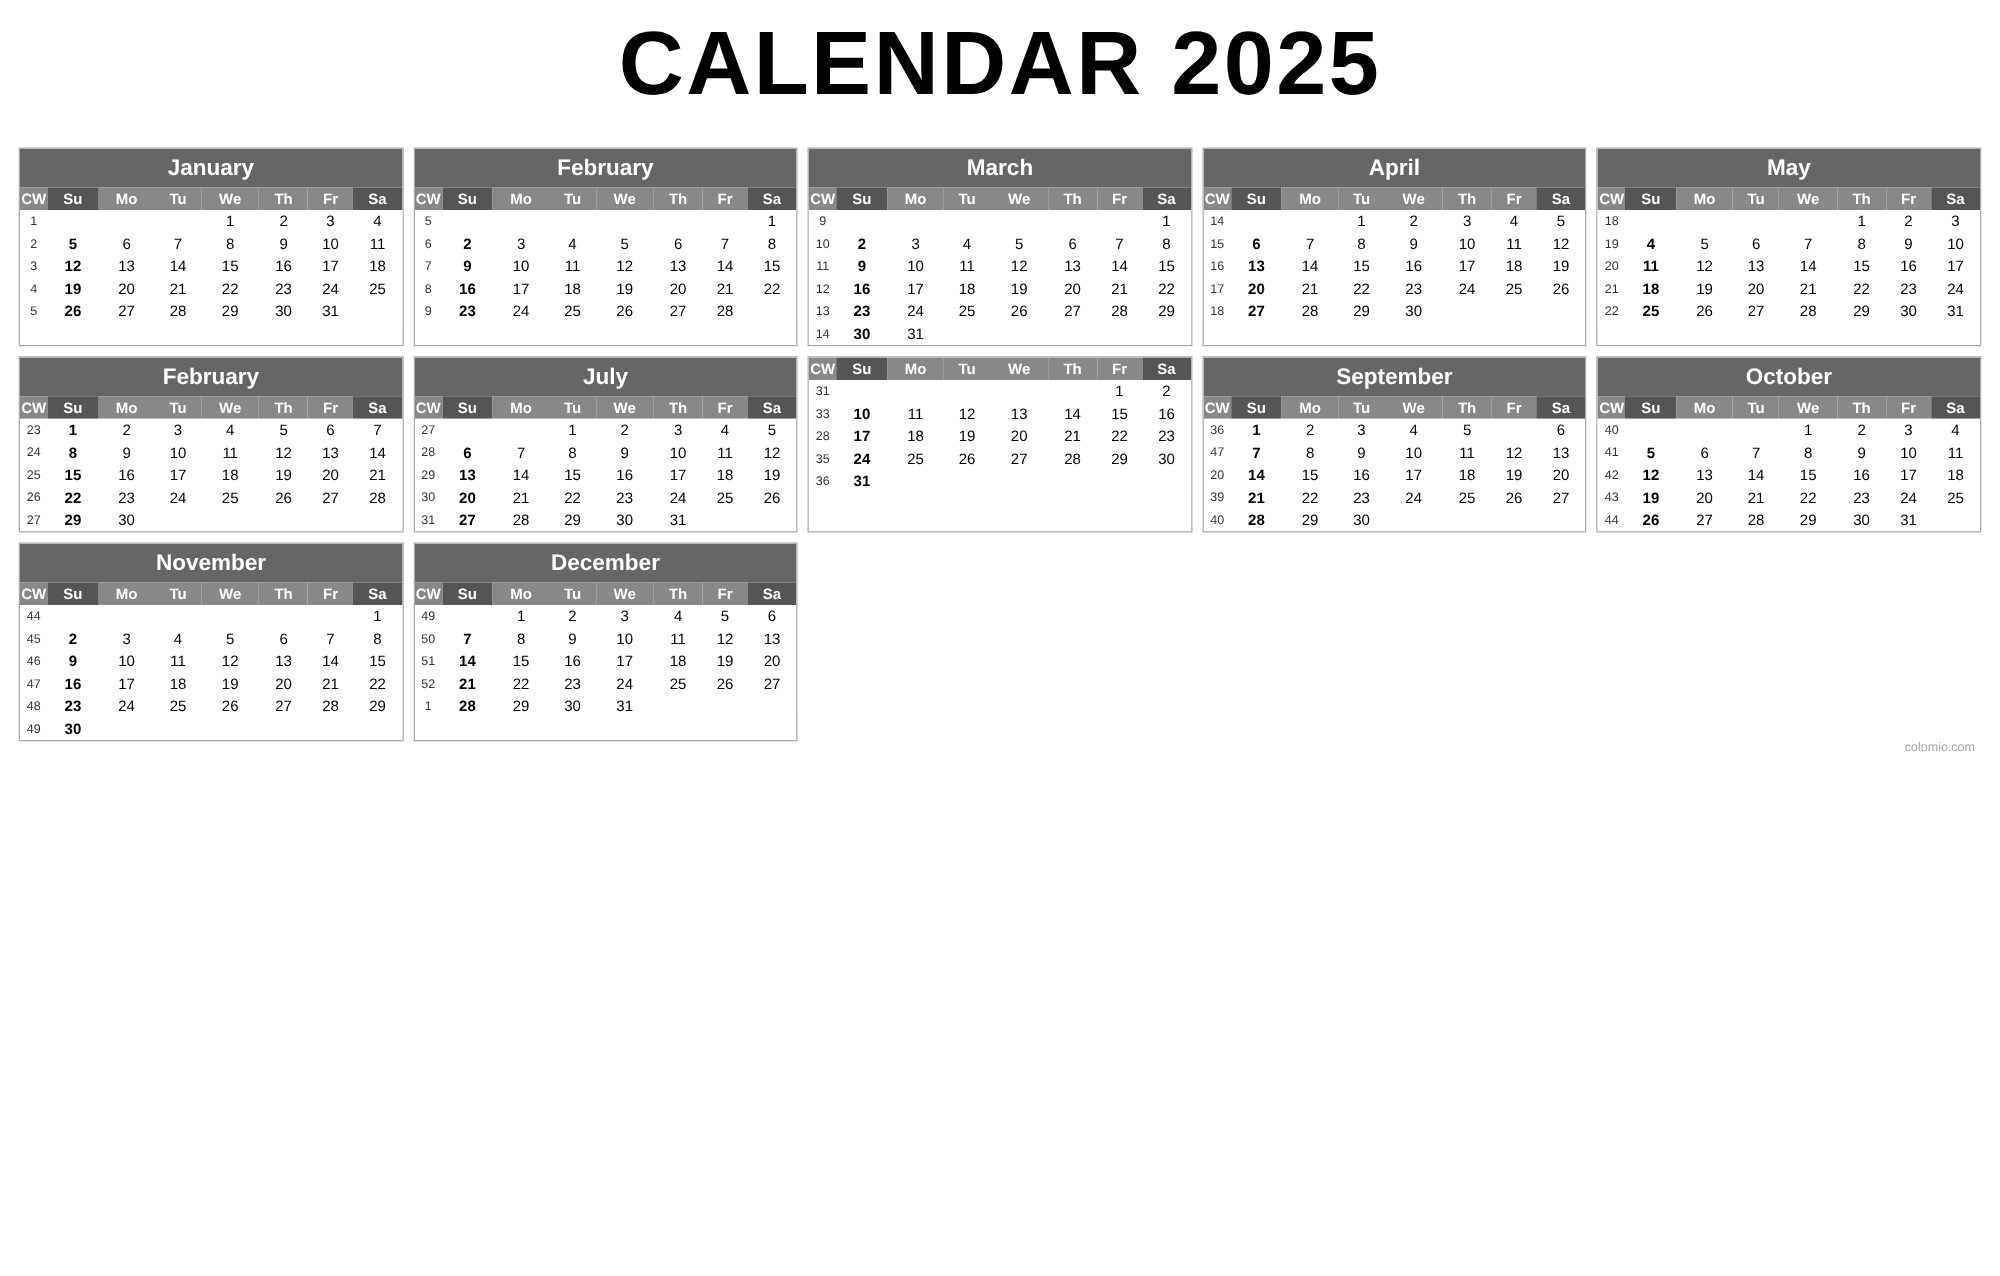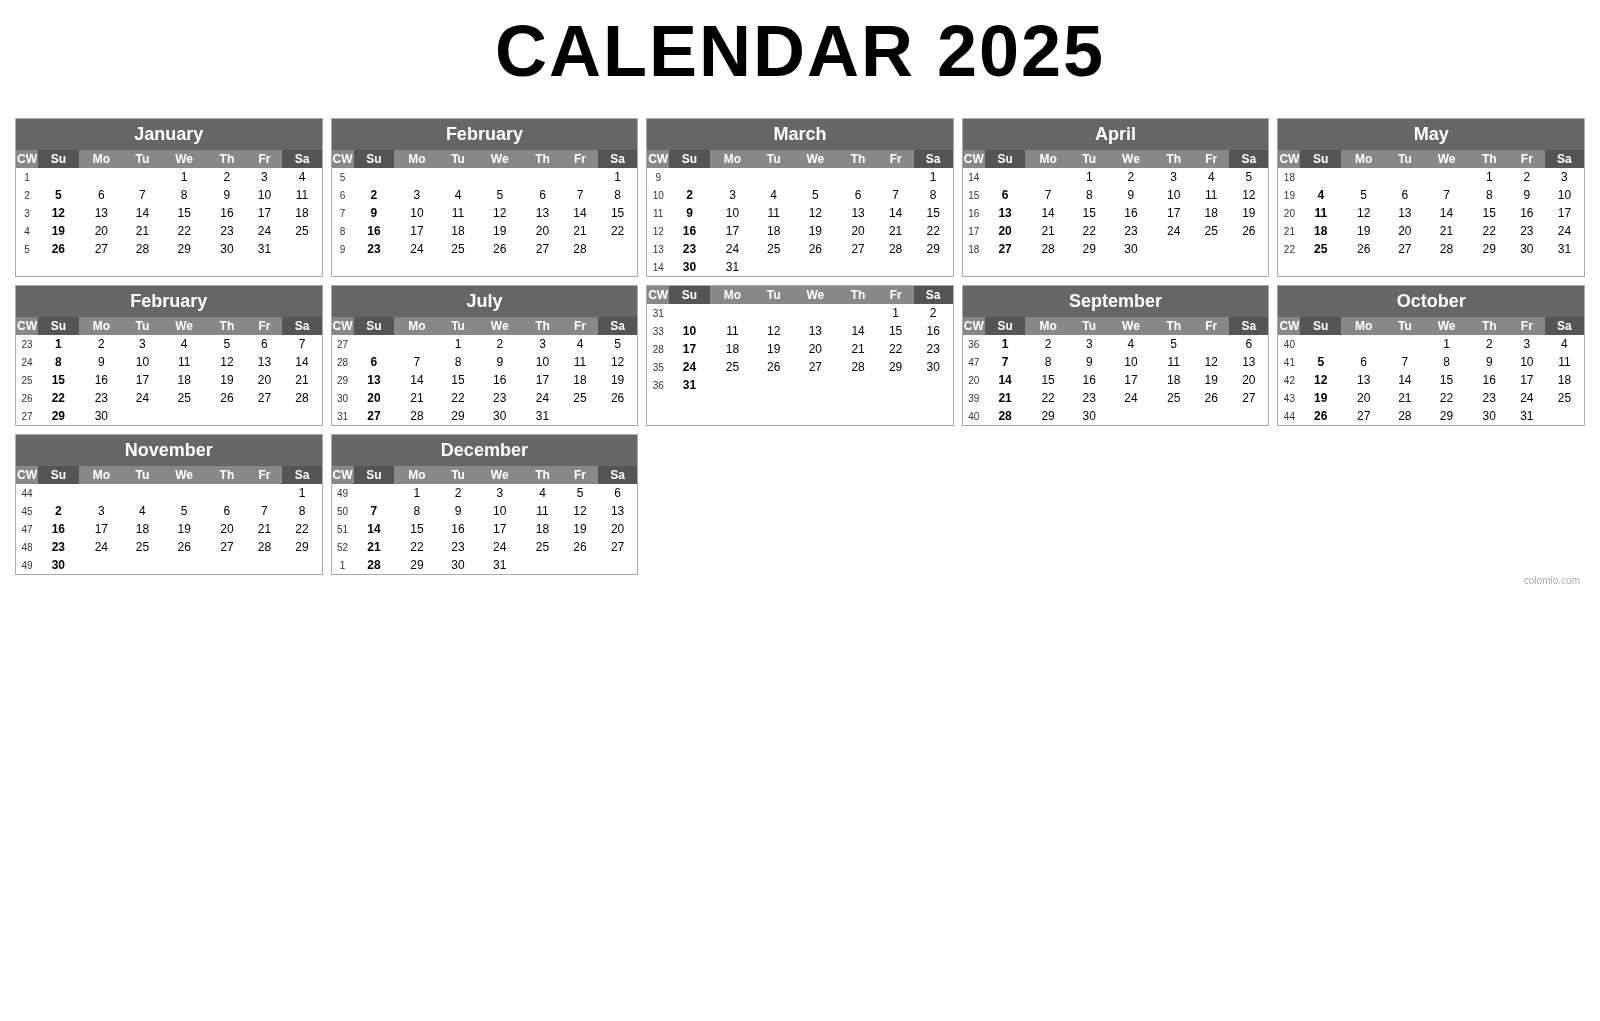--- a/index.html
+++ b/index.html
@@ -821,20 +821,30 @@
             <td class="cw-col">45</td>
             <td class="su-col" style="font-weight: bold;">2</td>
             <td>3</td>
             <td>4</td>
             <td>5</td>
             <td>6</td>
             <td>7</td>
             <td class="sa-col">8</td>
           </tr>
           <tr class="week-row">
+            <td class="cw-col">46</td>
+            <td class="su-col" style="font-weight: bold;">9</td>
+            <td>10</td>
+            <td>11</td>
+            <td>12</td>
+            <td>13</td>
+            <td>14</td>
+            <td class="sa-col">15</td>
+          </tr>
+          <tr class="week-row">
             <td class="cw-col">47</td>
             <td class="su-col" style="font-weight: bold;">16</td>
             <td>17</td>
             <td>18</td>
             <td>19</td>
             <td>20</td>
             <td>21</td>
             <td class="sa-col">22</td>
           </tr>
           <tr class="week-row">

